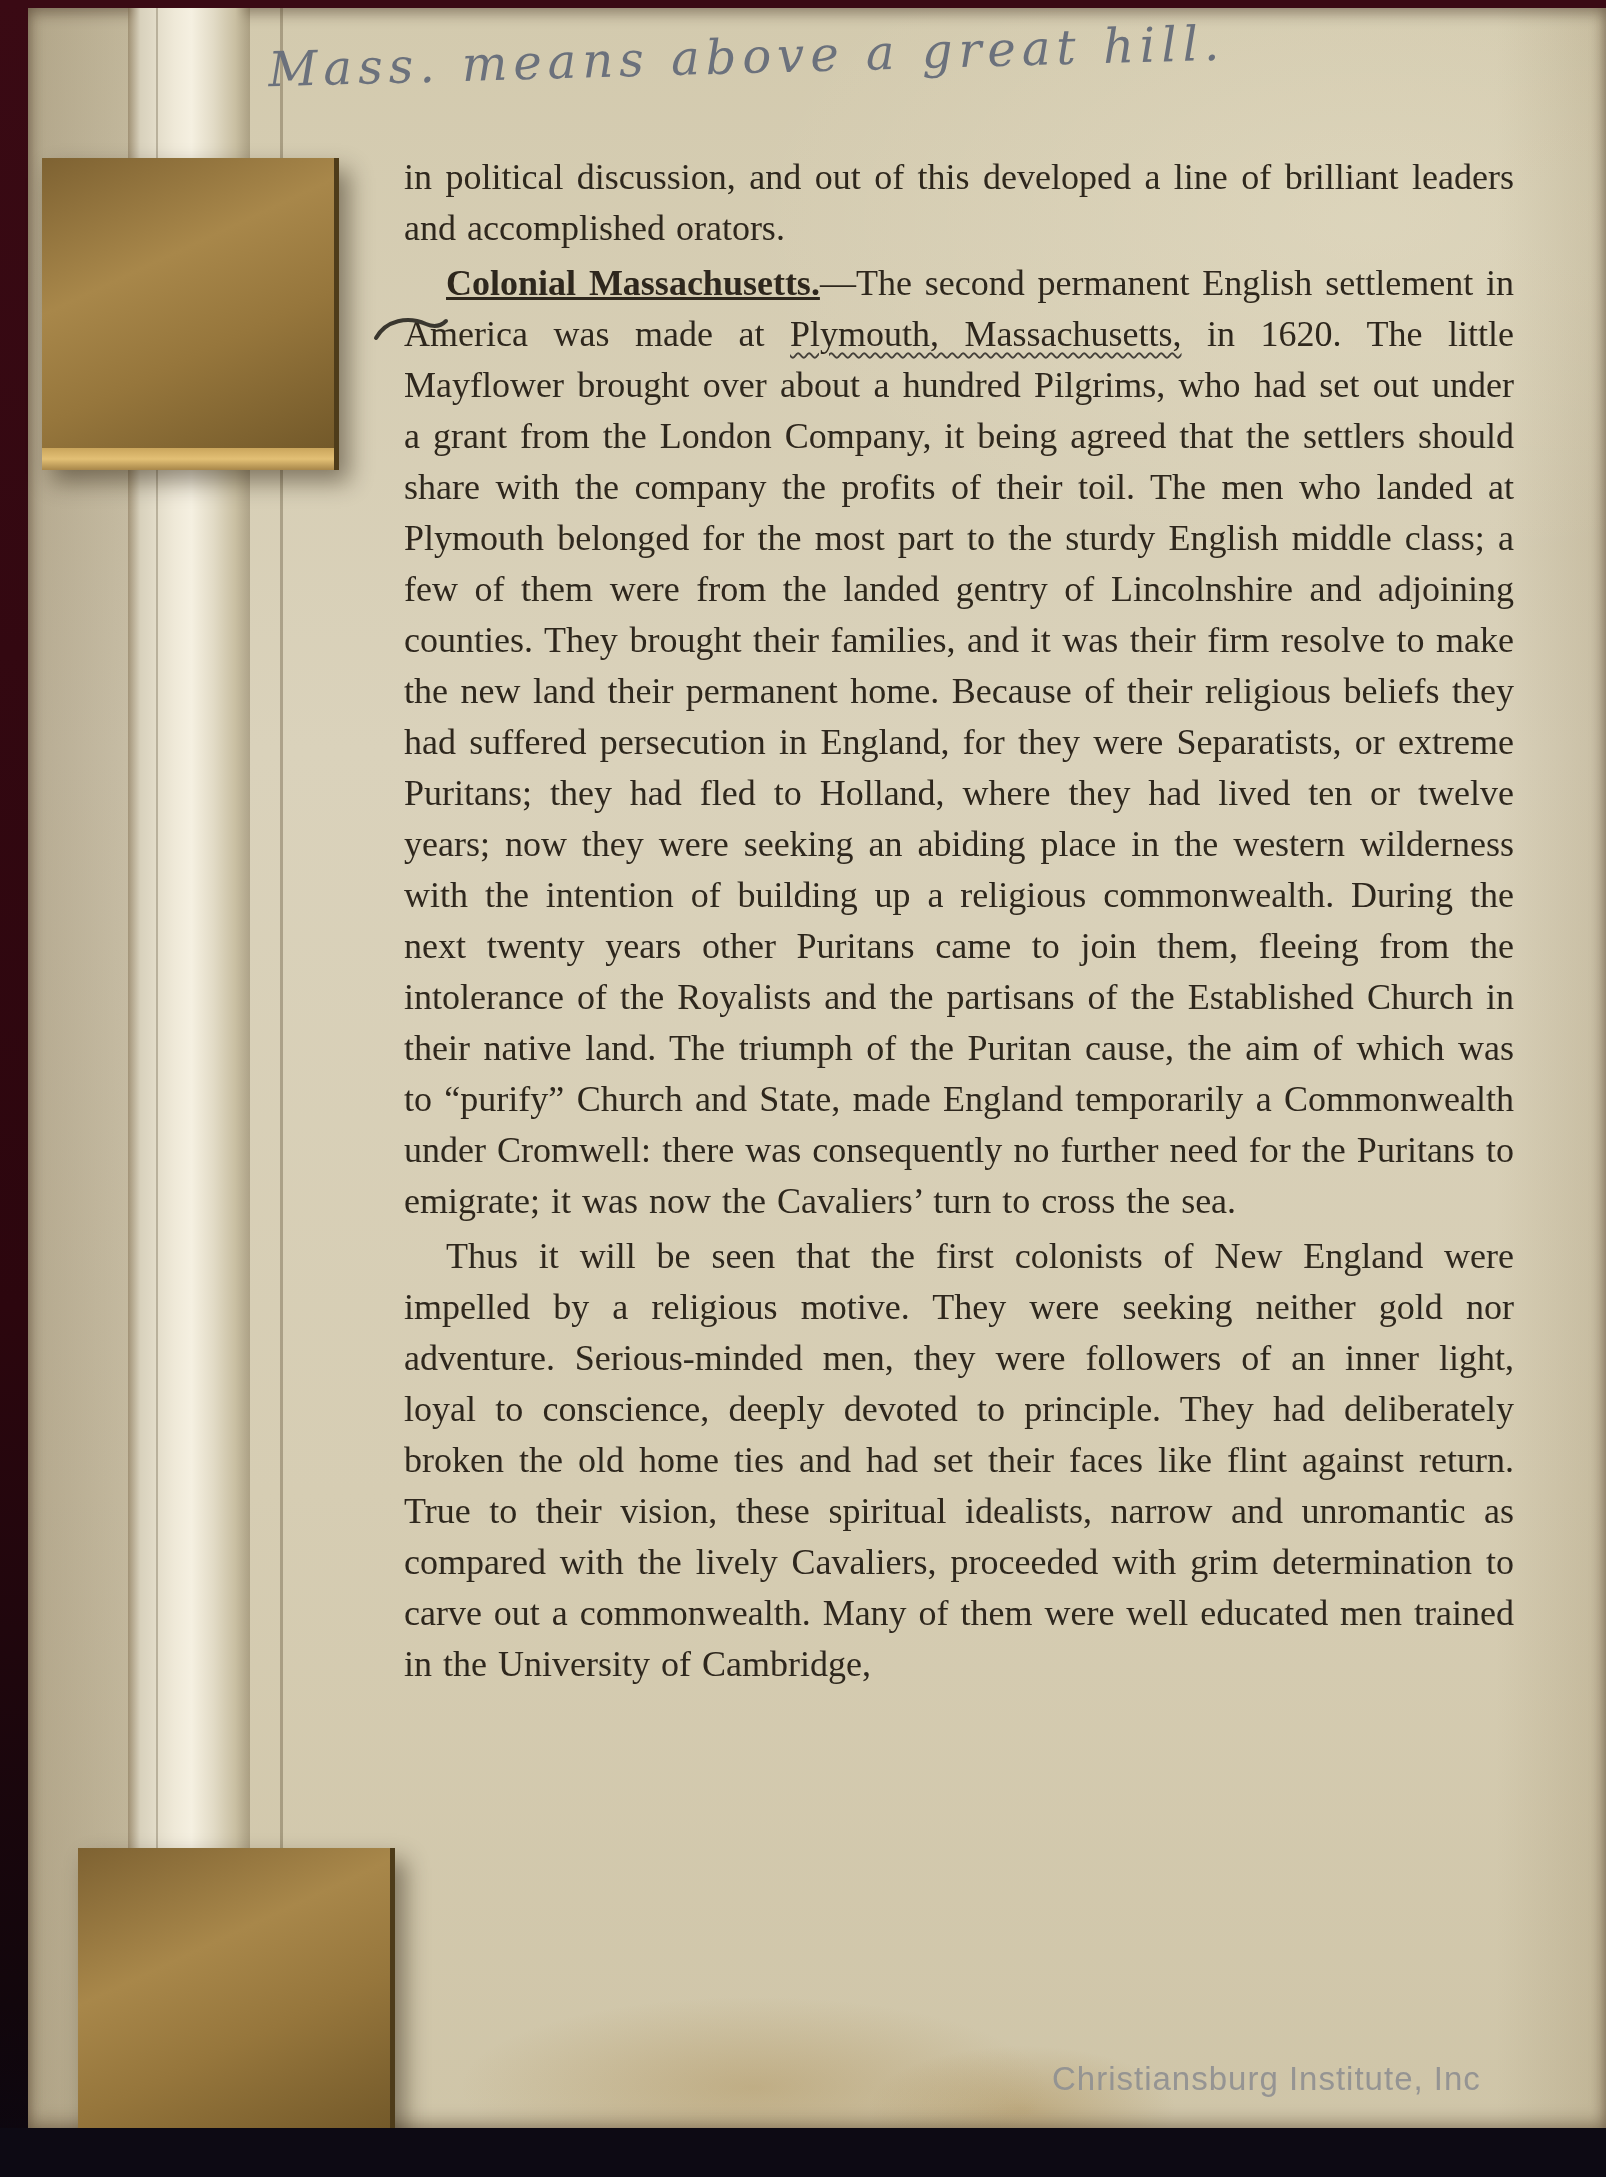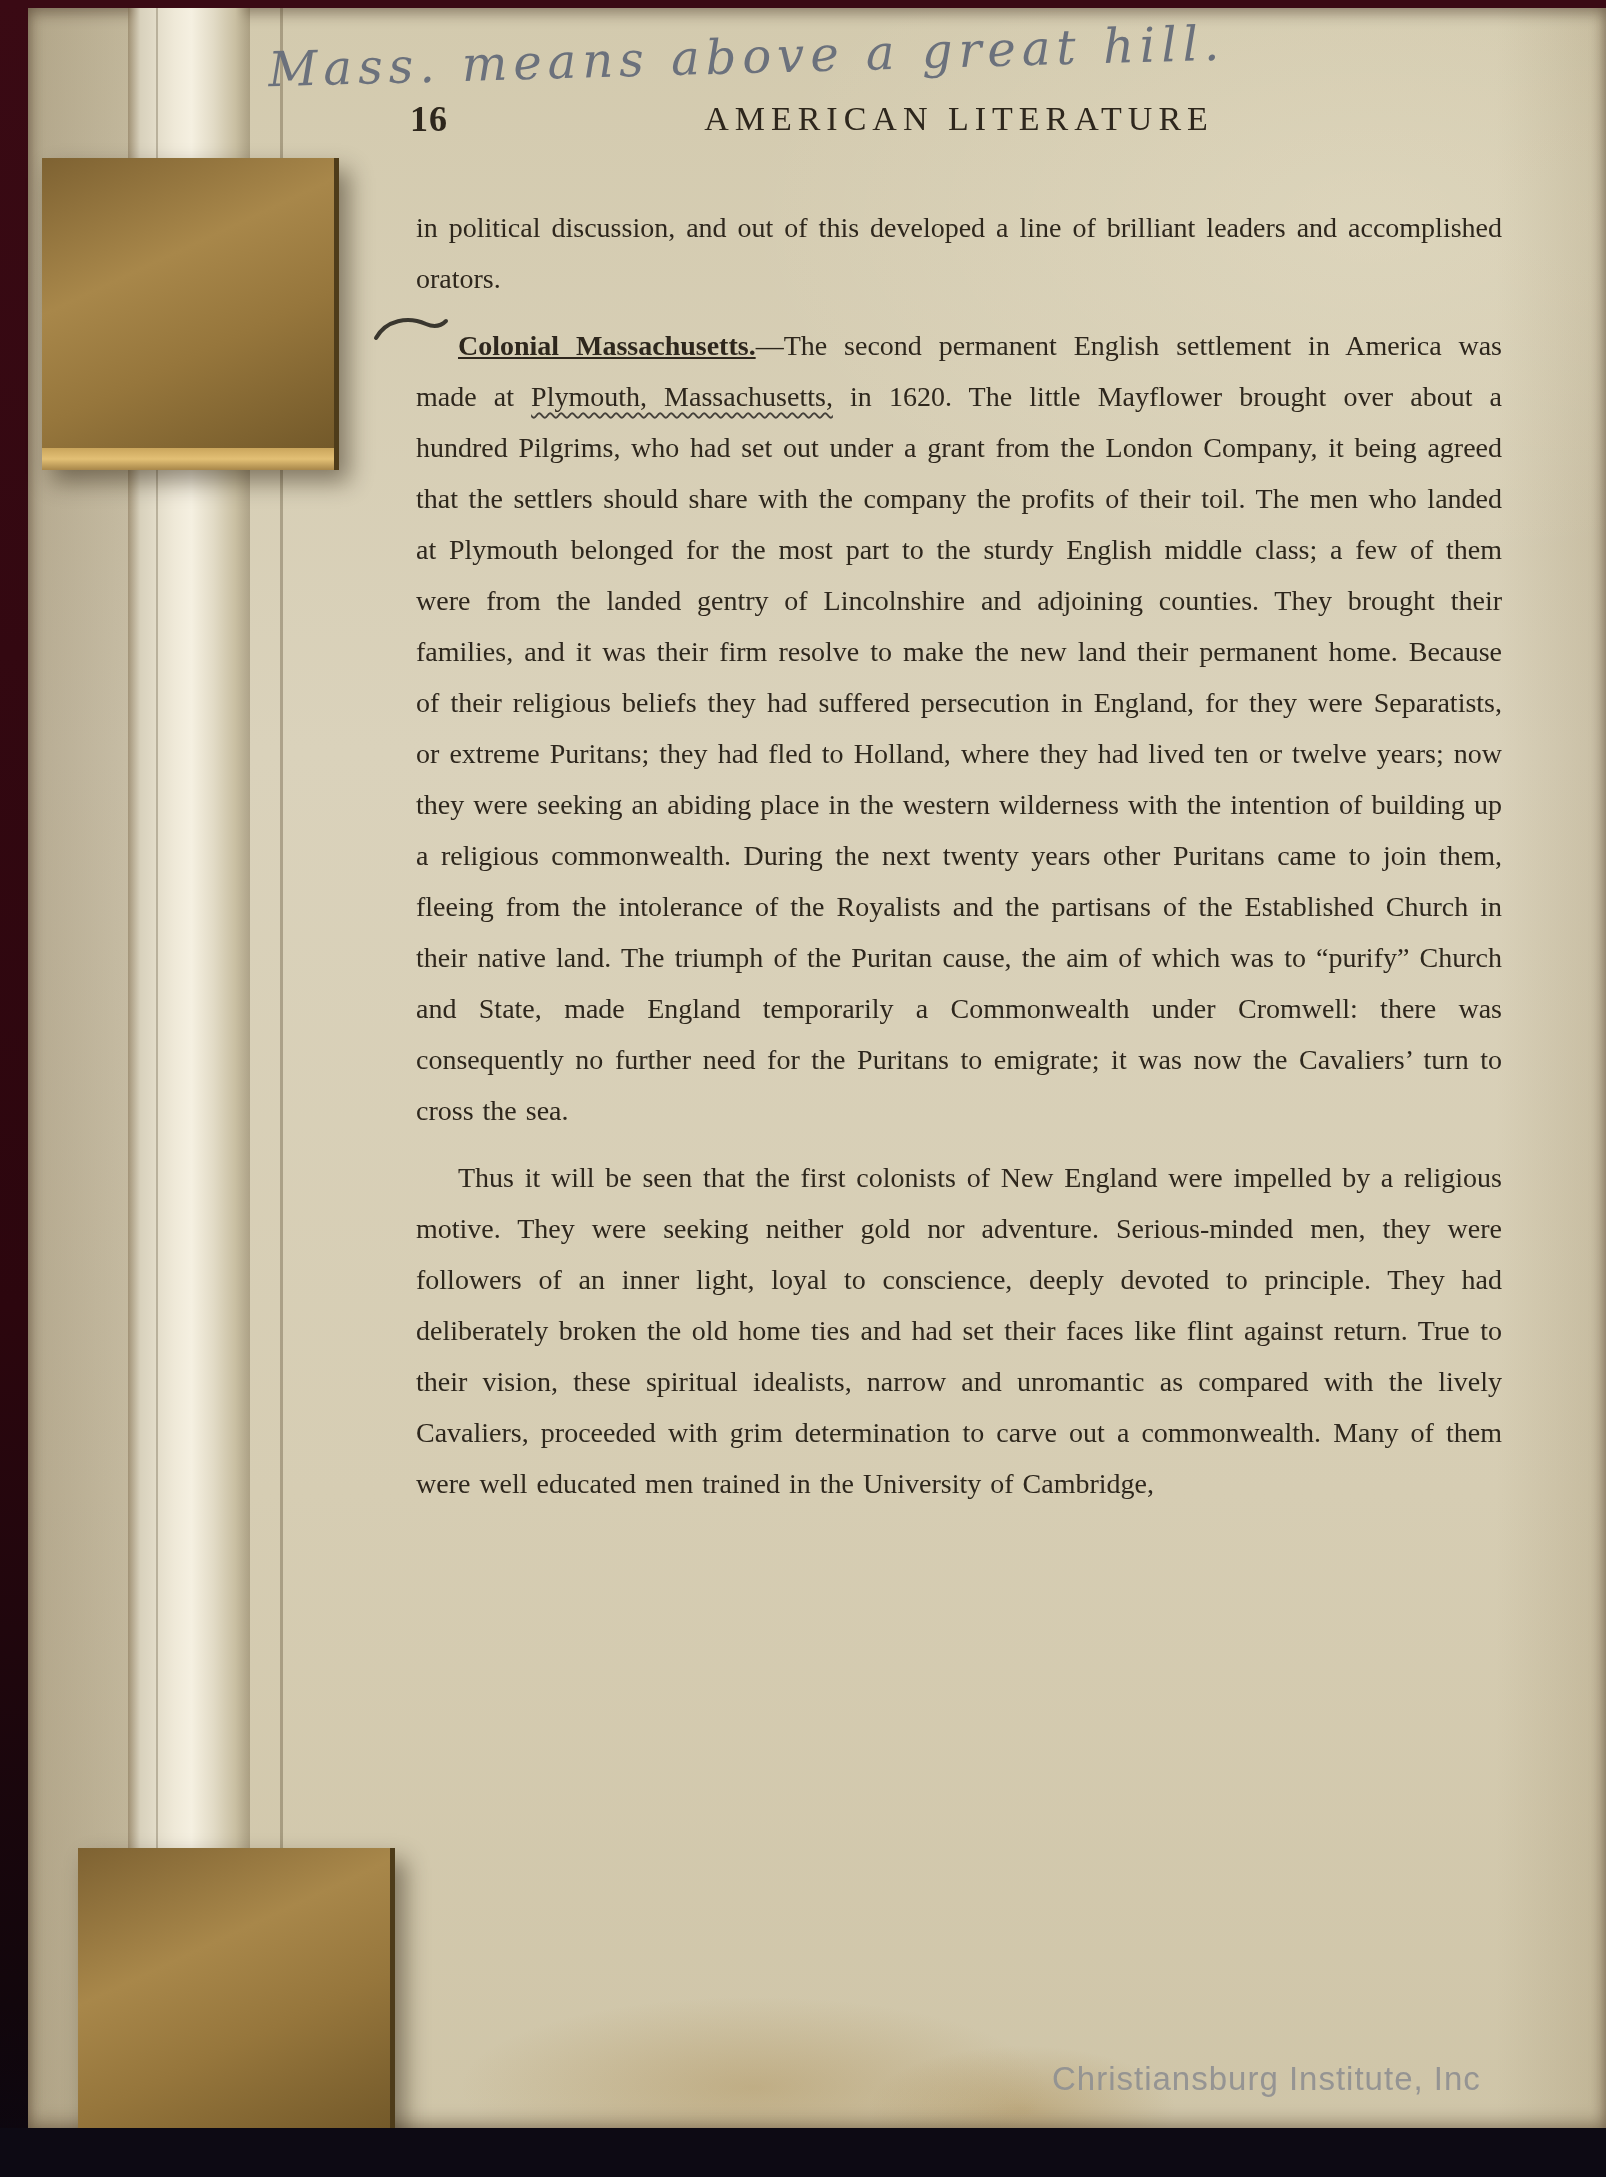--- a/index.html
+++ b/index.html
@@ -50,21 +50,21 @@
     transform:rotate(-1.6deg);white-space:nowrap;
   }
 
   .text-body{
     position:absolute;left:400px;top:98px;width:1118px;color:#2e271d;
   }
   .header-row{position:relative;height:50px;}
   .page-number{position:absolute;left:10px;top:0;font-size:36px;font-weight:700;letter-spacing:1px;}
   .page-header{text-align:center;font-size:34px;letter-spacing:6px;font-weight:400;padding-top:2px;}
 
-  .para{margin:16px;text-align:justify;font-size:28px;line-height:51px;word-spacing:2px;}
+  .para{margin:4px;text-align:justify;font-size:36px;line-height:51px;word-spacing:2px;}
   .para.first{margin-top:54px;}
   .para.indent{text-indent:42px;}
   .seg-bold{font-weight:700;text-decoration:underline;}
   .seg-italic{}
   .seg-underline-wavy{
     text-decoration:underline;text-decoration-style:wavy;
     text-decoration-color:#45413a;text-decoration-thickness:2px;text-underline-offset:6px;
   }
   .seg-underline{
     text-decoration-color:#3a362c;
@@ -86,24 +86,20 @@
 
 <div class="page">
   <div class="gutter-strip"></div>
   <div class="gutter-line2"></div>
   <div class="gutter-line"></div>
 </div>
 
 <div class="annotation">Mass. means above a great hill.</div>
 
 <div class="text-body">
-  <div class="header-row">
-    <span class="page-number">16</span>
-    <div class="page-header">AMERICAN LITERATURE</div>
-  </div>
 
 <p class="para first"><span class="seg-normal">in political discussion, and out of this developed a line of brilliant leaders and accomplished orators.</span></p>
     <p class="para indent"><span class="seg-bold">Colonial Massachusetts.</span><span class="seg-normal">—The second permanent English settlement in America was made at </span><span class="seg-underline-wavy">Plymouth, Massachusetts,</span><span class="seg-normal"> </span><span class="seg-underline">in 1620.</span><span class="seg-normal"> The little </span><span class="seg-italic">Mayflower</span><span class="seg-normal"> brought over about a hundred Pilgrims, who had set out under a grant from the London Company, it being agreed that the settlers should share with the company the profits of their toil. The men who landed at Plymouth belonged for the most part to the sturdy English middle class; a few of them were from the landed gentry of Lincolnshire and adjoining counties. They brought their families, and it was their firm resolve to make the new land their permanent home. Because of their religious beliefs they had suffered persecution in England, for they were Separatists, or extreme Puritans; they had fled to Holland, where they had lived ten or twelve years; now they were seeking an abiding place in the western wilderness with the intention of building up a religious commonwealth. During the next twenty years other Puritans came to join them, fleeing from the intolerance of the Royalists and the partisans of the Established Church in their native land. The triumph of the Puritan cause, the aim of which was to “purify” Church and State, made England temporarily a Commonwealth under Cromwell: there was consequently no further need for the Puritans to emigrate; it was now the Cavaliers’ turn to cross the sea.</span></p>
     <p class="para indent"><span class="seg-normal">Thus it will be seen that the first colonists of New England were impelled by a religious motive. They were seeking neither gold nor adventure. Serious-minded men, they were followers of an inner light, loyal to conscience, deeply devoted to principle. They had deliberately broken the old home ties and had set their faces like flint against return. True to their vision, these spiritual idealists, narrow and unromantic as compared with the lively Cavaliers, proceeded with grim determination to carve out a commonwealth. Many of them were well educated men trained in the University of Cambridge,</span></p>
   </div>
 
 <svg class="pen-flourish" viewBox="0 0 78 32">
   <path d="M4 24 C 14 6, 36 2, 54 10 C 62 13.5, 69 12, 74 7" fill="none" stroke="#3a372f" stroke-width="4" stroke-linecap="round"></path>
 </svg>
 

